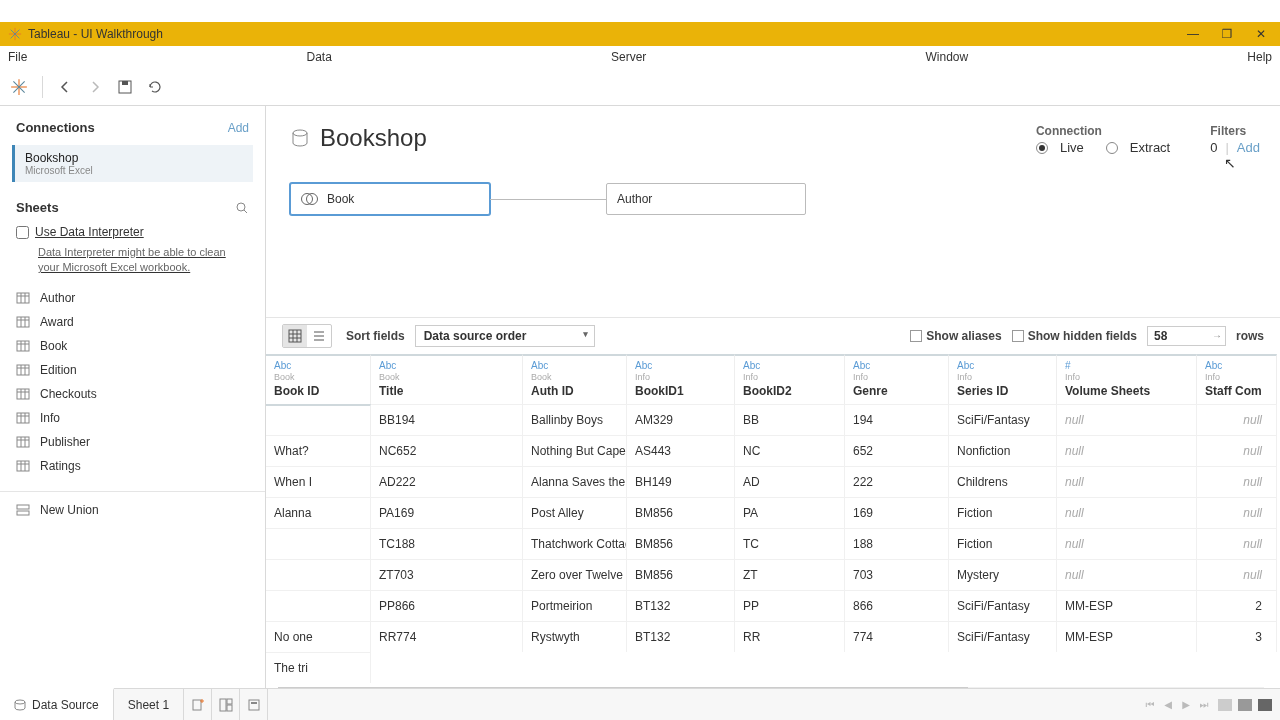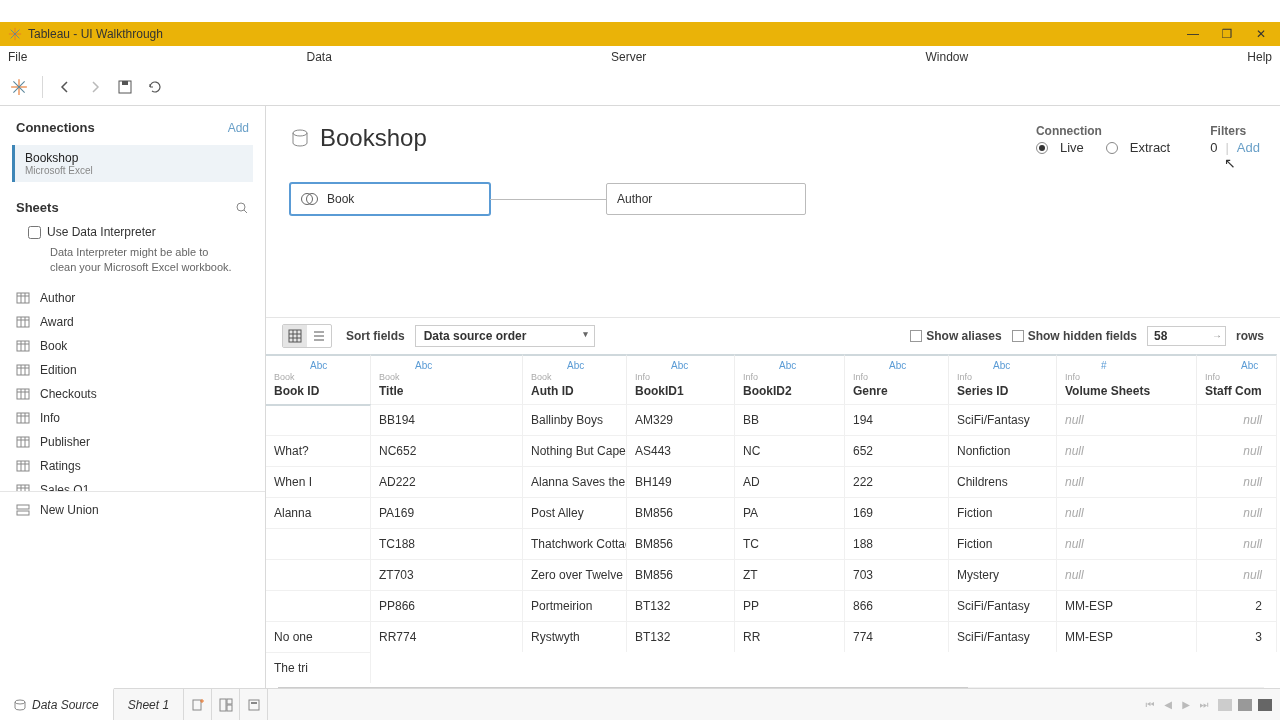--- a/index.html
+++ b/index.html
@@ -28,21 +28,21 @@
 .conn-hdr { display: flex; align-items: center; padding: 14px 16px 8px; }
 .conn-hdr h3 { font-size: 13px; font-weight: 600; flex: 1; }
 .conn-hdr a { color: #6aa0c8; cursor: pointer; font-size: 12px; }
 .conn-item { margin: 2px 12px; padding: 6px 10px; background: #eef3f7; border-left: 3px solid #3e86b7; }
 .conn-item .nm { font-size: 12px; color: #222; }
 .conn-item .tp { font-size: 10px; color: #888; }
 
 
 .sheets-hdr { display: flex; align-items: center; padding: 16px 16px 4px; }
 .sheets-hdr h3 { font-size: 13px; font-weight: 600; flex: 1; }
-.di-box { padding: 6px 28px 10px; }
+.di-box { padding: 6px 16px 10px; text-decoration: underline; }
 .di-chk { display: flex; align-items: center; gap: 6px; font-size: 12px; }
 .di-chk input { margin: 0; }
 .di-desc { font-size: 11px; color: #666; padding: 6px 0 0 22px; line-height: 1.4; }
 .sheet-list { flex: 1; overflow: hidden; }
 .sheet-list .item { display: flex; align-items: center; gap: 10px; padding: 4px 16px; height: 24px; cursor: pointer; }
 .sheet-icon { width: 14px; height: 12px; }
 .new-union { border-top: 1px solid #e5e5e5; padding: 6px 0; }
 
 
 .ds-head { display: flex; align-items: flex-start; padding: 18px 20px 12px 24px; }
@@ -82,35 +82,35 @@
 .chk2 { display: flex; align-items: center; gap: 4px; font-size: 12px; color: #444; }
 .chk2 .box { width: 12px; height: 12px; border: 1px solid #999; }
 .row-count { border: 1px solid #ccc; width: 79px; padding: 2px 16px 2px 6px; font-size: 12px; position: relative; }
 .row-count::after { content: '→'; position: absolute; right: 3px; top: 2px; font-size: 10px; color: #888; }
 .rows-lbl { font-size: 12px; color: #444; }
 
 
 .grid-wrap { flex: 1; overflow: hidden; position: relative; }
 .grid { display: grid; grid-template-columns: 105px 152px 104px 108px 110px 104px 108px 110px 150px 60px; }
 .gh { border-top: 2px solid #cfd8dc; background: #fff; padding: 4px 8px 6px; border-right: 1px solid #eee; }
-.gh .type { font-size: 10px; color: #5a9bd5; margin-left: 36px; }
+.gh .type { font-size: 10px; color: #5a9bd5; }
 .gh .type.num { color: #5a9bd5; }
 .gh .src { font-size: 9px; color: #aaa; margin-top: 1px; }
 .gh .name { font-size: 12px; color: #333; font-weight: 600; margin-top: 2px; }
 .gc { padding: 8px 8px; font-size: 12px; border-right: 1px solid #f0f0f0; border-top: 1px solid #f0f0f0; white-space: nowrap; overflow: hidden; }
 .gc.num { text-align: right; padding-right: 14px; }
 .gc .null { color: #aaa; font-style: italic; margin-top: 13px; }
 
 
 .hscroll { height: 12px; background: #f0f0f0; position: relative; margin: 4px 16px 0 12px; }
 .hscroll .thumb { position: absolute; left: 0; top: 0; height: 100%; width: 70%; background: #ccc; }
 
 
 .tabs { position: absolute; bottom: 0; left: 0; right: 0; height: 32px; border-top: 1px solid #d9d9d9; display: flex; align-items: stretch; background: #f7f7f7; }
-.tab { display: flex; align-items: center; padding: 0 14px; font-size: 12px; border-right: 1px solid #d9d9d9; background: #fff; cursor: pointer; gap: 6px; font-style: italic; }
+.tab { display: flex; align-items: center; padding: 0 14px; font-size: 12px; border-right: 1px solid #d9d9d9; background: #fff; cursor: pointer; gap: 6px; }
 .tab.ds { background: #fff; border-top: 2px solid #fff; margin-top: -1px; }
 .tab.sheet { background: #f7f7f7; }
 .tab-icons { display: flex; align-items: center; }
 .tab-icons span { width: 28px; display: flex; align-items: center; justify-content: center; border-right: 1px solid #d9d9d9; height: 100%; cursor: pointer; }
 .tabs .nav { margin-left: auto; display: flex; align-items: center; padding-right: 8px; gap: 2px; }
 .tabs .nav span { width: 16px; text-align: center; color: #bbb; cursor: pointer; font-size: 10px; }
 .tabs .nav .viewbtn { width: 14px; height: 12px; background: #ccc; margin-left: 4px; }
 
 .cursor { position: absolute; top: 155px; left: 1224px; font-size: 14px; pointer-events: none; }
 svg { display: block; }
@@ -262,29 +262,20 @@
           <span>Publisher</span>
         </div>
         <div class="item">
           <svg class="sheet-icon" viewBox="0 0 14 12">
             <rect x="1" y="1" width="12" height="10" stroke="#888" fill="none"></rect>
             <line x1="1" y1="4" x2="13" y2="4" stroke="#888"></line>
             <line x1="5" y1="1" x2="5" y2="11" stroke="#888"></line>
             <line x1="9" y1="1" x2="9" y2="11" stroke="#888"></line>
           </svg>
           <span>Ratings</span>
-        </div>
-        <div class="item">
-          <svg class="sheet-icon" viewBox="0 0 14 12">
-            <rect x="1" y="1" width="12" height="10" stroke="#888" fill="none"></rect>
-            <line x1="1" y1="4" x2="13" y2="4" stroke="#888"></line>
-            <line x1="5" y1="1" x2="5" y2="11" stroke="#888"></line>
-            <line x1="9" y1="1" x2="9" y2="11" stroke="#888"></line>
-          </svg>
-          <span>Sales Q1</span>
         </div>
       </div>
     <div class="sheet-list new-union">
       <div class="item">
         <svg class="sheet-icon" viewBox="0 0 14 12">
             <rect x="1" y="1" width="12" height="4" stroke="#888" fill="none"></rect>
             <rect x="1" y="7" width="12" height="4" stroke="#888" fill="none"></rect>
           </svg>
         <span>New Union</span>
       </div>

